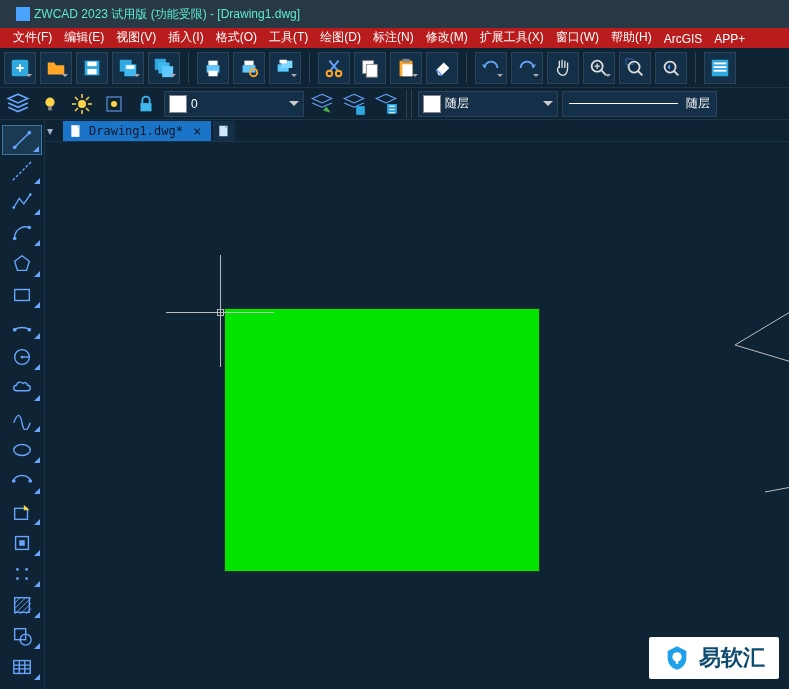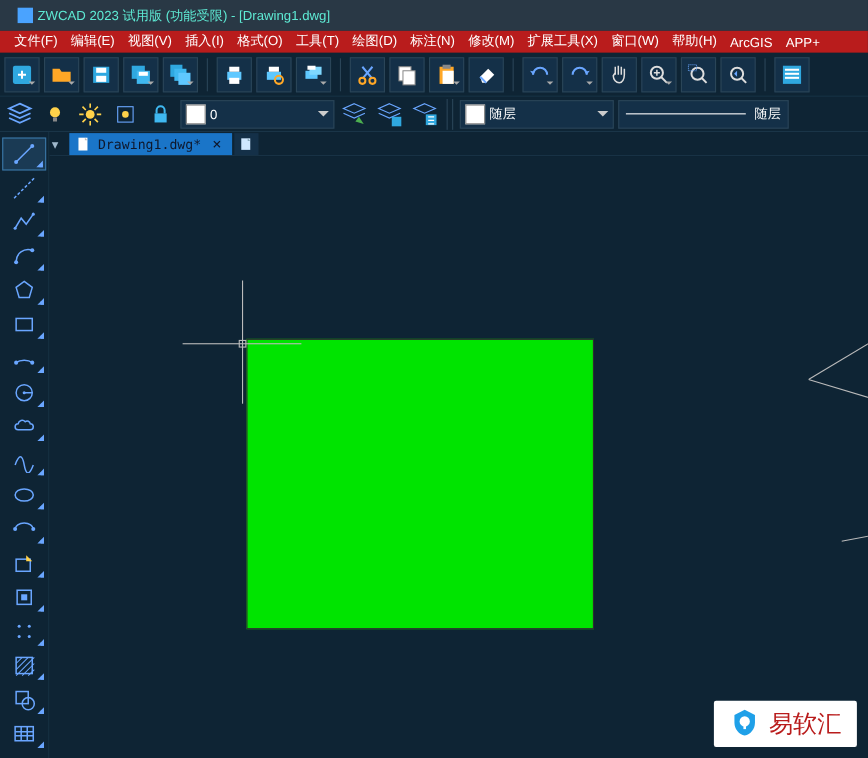--- a/index.html
+++ b/index.html
@@ -34,21 +34,21 @@
   .tab .file-icon{width:14px;height:14px;display:inline-block}
   .tab .close{cursor:pointer;font-size:14px;padding:0 4px}
   .tabbar .newtab{width:22px;height:20px;background:#143048;display:flex;align-items:center;justify-content:center;margin-left:2px;cursor:pointer}
   .canvas{flex:1;background:#0e2434;position:relative;overflow:hidden}
   .green-rect{position:absolute;left:179px;top:166px;width:316px;height:264px;background:#00e400;border:1px solid #2e2e2e}
   .cross-h{position:absolute;left:121px;top:170px;width:108px;height:1px;background:#bbb}
   .cross-v{position:absolute;left:175px;top:113px;width:1px;height:112px;background:#bbb}
   .cursor-box{position:absolute;left:172px;top:167px;width:7px;height:7px;border:1px solid #bbb}
   .ln1{position:absolute;left:690px;top:143px;width:120px;height:80px}
   .ln2{position:absolute;left:720px;top:335px;width:80px;height:30px}
-  .watermark{position:absolute;right:10px;bottom:10px;background:#fff;padding:6px 14px;display:flex;gap:8px;font-weight:normal;font-size:22px;color:#b91c1c;border-radius:2px;z-index:10}
+  .watermark{position:absolute;right:10px;bottom:10px;background:#fff;padding:6px 14px;display:flex;align-items:center;gap:8px;font-weight:bold;font-size:22px;color:#0c4a6e;border-radius:2px;z-index:10}
   .wm-icon{width:28px;height:28px}
   .str-blue{stroke:#6aa6ff;fill:none;stroke-width:1.5}
   .f-blue{fill:#6aa6ff}
   .f-yellow{fill:#ffd24a}
   .f-orange{fill:#ffa726}
 </style>
 </head>
 <body>
 
 <div class="titlebar">

